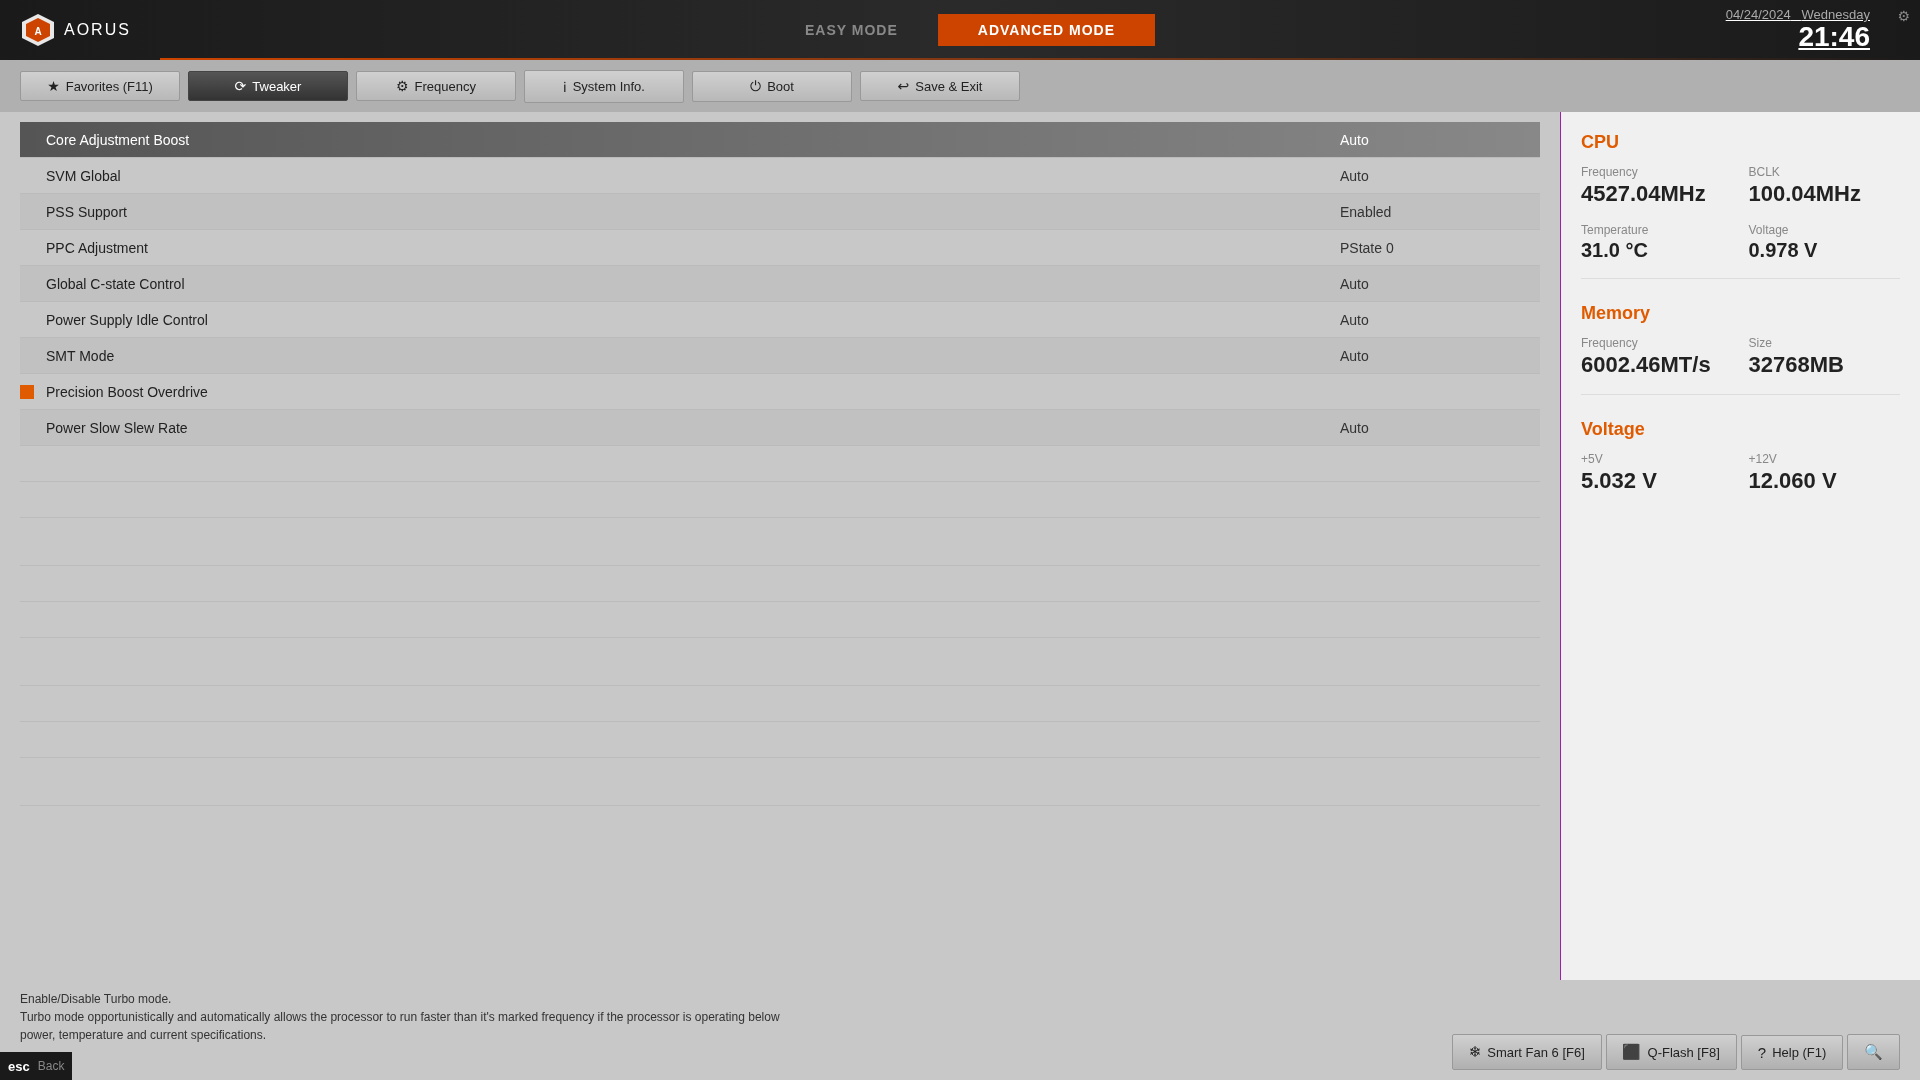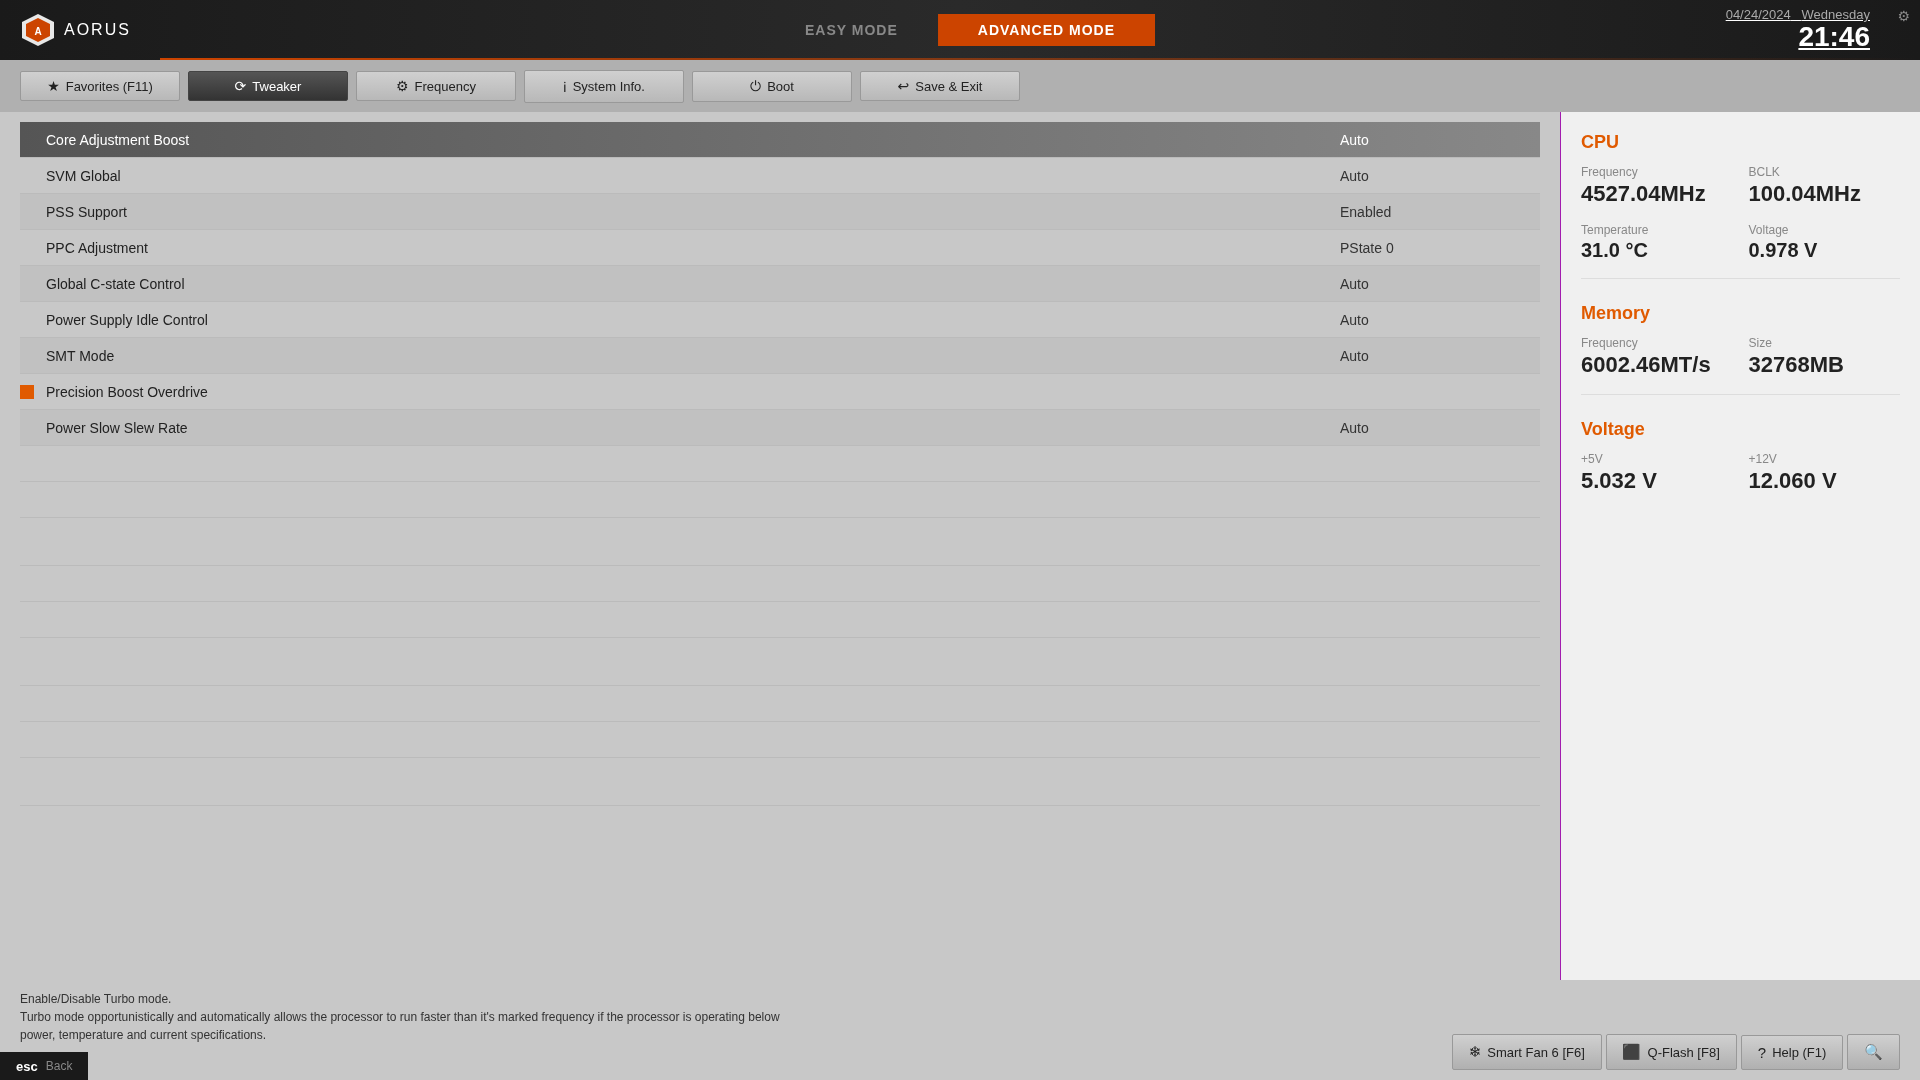--- a/index.html
+++ b/index.html
@@ -277,21 +277,21 @@
 
     
     .esc-bar {
       position: absolute;
       bottom: 0;
       left: 0;
       height: 28px;
       display: flex;
       align-items: center;
       background: #1a1a1a;
-      padding: 0 16px;
+      padding: 0 8px;
       gap: 8px;
     }
     .esc-label {
       color: white;
       font-size: 13px;
       font-weight: bold;
     }
     .esc-sub {
       color: #888;
       font-size: 12px;

